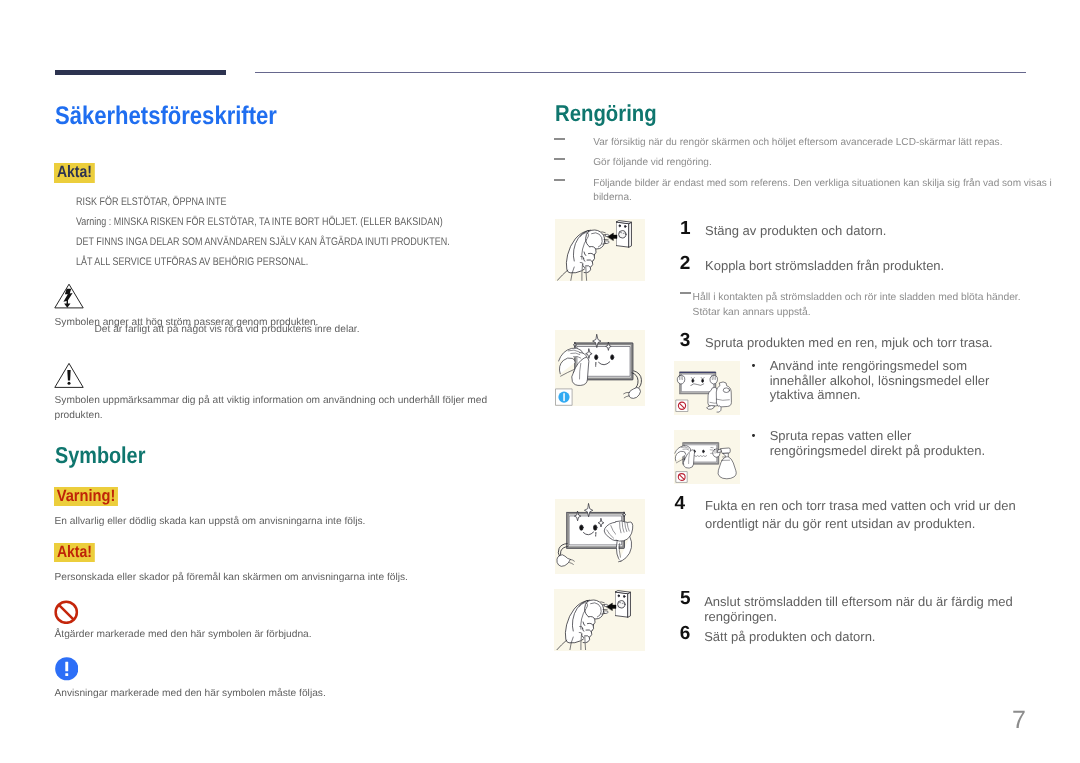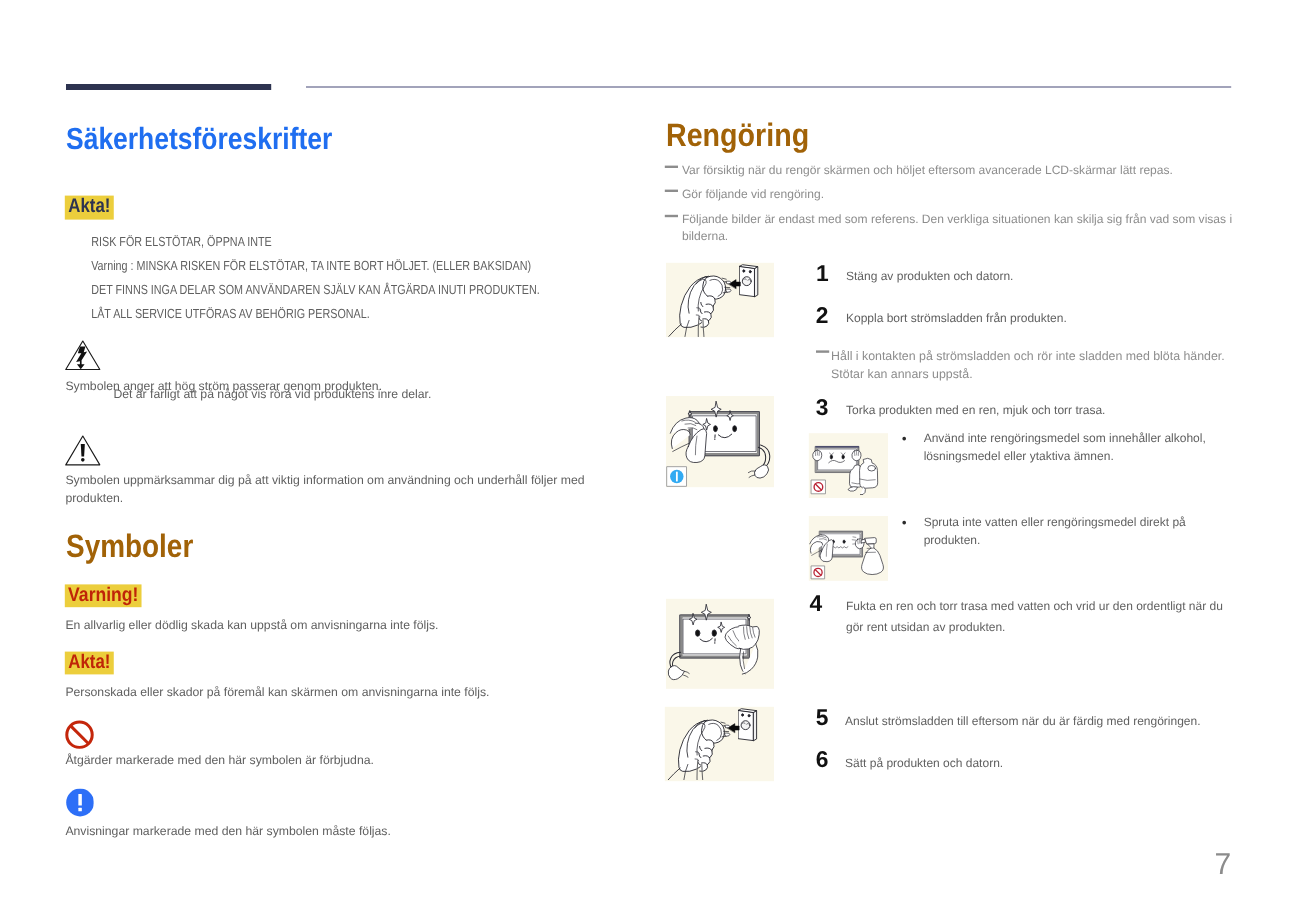--- a/index.html
+++ b/index.html
@@ -3,29 +3,29 @@
 <meta charset="utf-8">
 <style>
   html,body{margin:0;padding:0;background:#fff;}
   body{font-family:"Liberation Sans",sans-serif;-webkit-font-smoothing:antialiased;text-rendering:geometricPrecision;}
   #page{position:relative;width:1061px;height:763px;background:#fff;overflow:hidden;text-decoration:underline;}
   #page *{filter:blur(0px);}
   .abs{position:absolute;}
   .rule-thick{background:#2d3350;}
   .rule-thin{background:#66678d;}
   .h1{color:#1f6ef0;font-weight:bold;font-size:25.5px;line-height:25.5px;white-space:nowrap;}
-  .h2{color:#a16207;font-weight:bold;font-size:27px;line-height:20.5px;white-space:nowrap;}
+  .h2{color:#0f766e;font-weight:bold;font-size:23px;line-height:20.5px;white-space:nowrap;}
   .sq{display:inline-block;transform-origin:left center;}
   .body{color:#5f5f5f;font-size:10.2px;line-height:14.6px;}
-  .step{color:#5f5f5f;font-size:10px;line-height:14.6px;}
+  .step{color:#5f5f5f;font-size:13px;line-height:14.6px;}
   .caps{color:#5f5f5f;font-size:11px;line-height:14.5px;white-space:nowrap;}
   .badge{display:inline-block;font-weight:bold;font-size:16.5px;line-height:19.3px;background:#ecce3c;white-space:nowrap;}
   .badge-dark{color:#2d3350;}
   .badge-red{color:#bf2408;}
-  .note{color:#8d8d8d;font-size:10.05px;line-height:14.4px;}
+  .note{color:#8d8d8d;font-size:10.05px;line-height:14.4px;margin-left:25px;}
   .subnote{color:#8d8d8d;font-size:10.3px;line-height:14.3px;}
   .stepnum{color:#111;font-weight:bold;font-size:19px;line-height:19px;}
   .fig{background:#faf7e9;}
   .bullet-dot{width:2.8px;height:2.8px;border-radius:50%;background:#2b2b2b;}
   .pagenum{color:#8c8c8c;font-size:25px;line-height:25px;}
 </style>
 </head>
 <body>
 
 <div id="page">
@@ -201,21 +201,21 @@
     <path d="M78.8 40.8 q7.0 2.2 7.6 8.6 q0.6 6.4 -4.4 10.2" stroke-width="0.85"></path>
     <path d="M79.0 58.6 q3.4 -2.6 5.6 0.2 q2.0 2.6 -0.4 6.0 q-2.4 3.4 -5.8 3.6 q-3.2 0.2 -4.4 -2.4 q-1.2 -2.6 1.2 -5.0 Z" fill="#ffffff"></path>
     <path d="M74.4 62.4 q-3.8 -0.4 -5.8 1.4 M74.0 65.8 q-3.2 0.6 -4.8 2.0" stroke-width="0.6"></path>
     <rect x="0.9" y="58.9" width="16.2" height="16.4" fill="#ffffff" stroke="#9e9e9e" stroke-width="0.8"></rect>
     <circle cx="9.0" cy="67.1" r="5.6" fill="#31aaf2" stroke="none"></circle>
     <rect x="8.3" y="62.9" width="1.5" height="8.4" rx="0.75" fill="#ffffff" stroke="none"></rect>
   </g>
 </svg></div>
 
   <div class="abs stepnum" style="left:679.8px;top:330.6px;"><span>3</span></div>
-  <div class="abs step" style="left:705px;top:336px;width:330px;"><span>Torka produkten med en ren, mjuk och torr trasa.</span></div>
+  <div class="abs step" style="left:705px;top:336px;width:330px;"><span>Spruta produkten med en ren, mjuk och torr trasa.</span></div>
 
   <div class="abs fig" style="left:673.9px;top:360.9px;width:65.9px;height:53.8px;"><svg viewBox="0 0 65.9 53.8" width="65.9" height="53.8">
   <g fill="none" stroke="#2a2a32" stroke-width="0.6" stroke-linejoin="round" stroke-linecap="round">
     <rect x="6.4" y="11.8" width="34.6" height="20.2" fill="#ffffff" stroke="#9a9a9a" stroke-width="1.7"></rect>
     <rect x="5.6" y="11.0" width="36.2" height="21.8" fill="none" stroke="#3a3a46" stroke-width="0.5"></rect>
     <path d="M6.0 11.4 L41.4 11.4" stroke="#40426b" stroke-width="1.1"></path>
     <rect x="7.7" y="13.2" width="32.0" height="17.4" fill="#ffffff" stroke="#3a3a46" stroke-width="0.45"></rect>
     <ellipse cx="18.8" cy="19.8" rx="1.0" ry="1.7" fill="#111"></ellipse>
     <ellipse cx="28.6" cy="19.8" rx="1.0" ry="1.7" fill="#111"></ellipse>
     <path d="M17.3 16.4 l1.1 1.4 M20.4 16.4 l-1.1 1.4 M27.1 16.4 l1.1 1.4 M30.2 16.4 l-1.1 1.4" stroke-width="0.45"></path>
@@ -262,21 +262,21 @@
     <path d="M43.8 20.2 l3.0 -1.0 l0.4 2.8 l-3.2 0.4 Z" fill="#ffffff"></path>
     <path d="M49.2 23.4 l5.2 -0.2 l-0.2 3.5 q3.5 1.8 5.1 6.2 l2.5 7.6 q1.4 4.3 -1.8 6.4 q-2.9 1.9 -7.2 1.9 q-4.5 0.0 -7.0 -2.1 q-2.7 -2.3 -1.4 -6.4 l2.5 -7.6 q1.6 -4.5 4.9 -6.0 Z" fill="#ffffff"></path>
     <path d="M48.6 27.0 l5.8 -0.2 M47.4 30.4 l8.2 -0.2" stroke-width="0.45"></path>
     <rect x="2.2" y="41.6" width="11.0" height="10.8" fill="#ffffff" stroke="#8d8d8d" stroke-width="0.7"></rect>
     <circle cx="7.7" cy="47.0" r="3.4" fill="none" stroke="#bb2536" stroke-width="1.1"></circle>
     <line x1="5.3" y1="44.6" x2="10.1" y2="49.4" stroke="#bb2536" stroke-width="1.1"></line>
   </g>
 </svg></div>
   <div class="abs bullet-dot" style="left:751.9px;top:433.9px;"></div>
   <div class="abs step" style="left:769.7px;top:429px;width:230px;">
-    <span>Spruta inte vatten eller rengöringsmedel direkt på produkten.</span>
+    <span>Spruta repas vatten eller rengöringsmedel direkt på produkten.</span>
   </div>
 
   <div class="abs fig" style="left:554.5px;top:498.6px;width:90.3px;height:75.6px;"><svg viewBox="0 0 90.3 75.6" width="90.3" height="75.6">
   <g fill="none" stroke="#2a2a32" stroke-width="0.7" stroke-linejoin="round" stroke-linecap="round">
     <rect x="12.6" y="14.3" width="56.0" height="34.2" fill="#ffffff" stroke="#8a8a8a" stroke-width="2.6"></rect>
     <rect x="11.7" y="13.4" width="57.8" height="36.0" fill="none" stroke="#3a3a46" stroke-width="0.65"></rect>
     <rect x="14.5" y="16.9" width="52.2" height="29.0" fill="#ffffff" stroke="#3a3a46" stroke-width="0.6"></rect>
     <ellipse cx="26.4" cy="28.6" rx="1.8" ry="2.7" fill="#111"></ellipse>
     <ellipse cx="40.2" cy="28.6" rx="1.8" ry="2.7" fill="#111"></ellipse>
     <path d="M28.4 33.6 q5.0 4.8 10.2 -0.6" stroke-width="0.8"></path>

